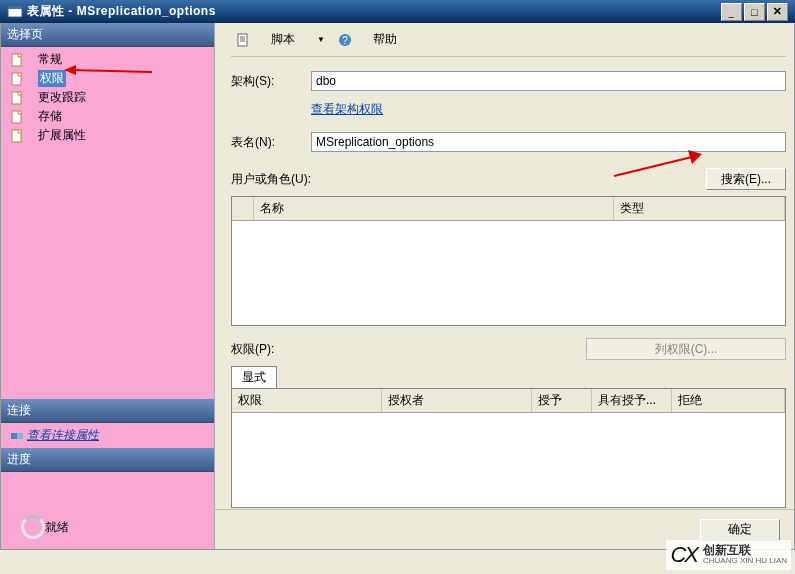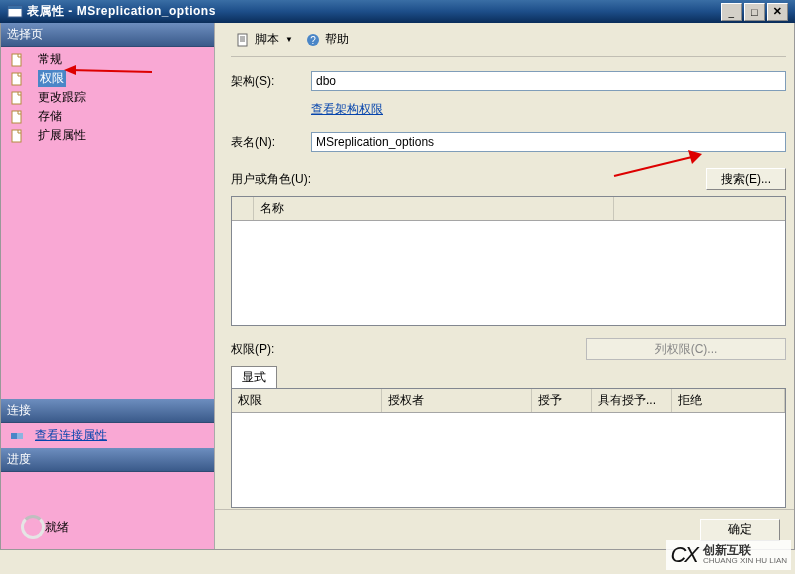--- a/index.html
+++ b/index.html
@@ -64,38 +64,38 @@
     cursor: default;
     gap: 13px;
   }
   .nav-icon { width:16px; height:16px; display:inline-flex; align-items:center; justify-content:center; }
   .nav-icon svg { width:16px; height:16px; }
   .nav-item.selected span.lbl { background:#4a86c7; color:#fff; padding:0 2px; }
   .spacer-flex { flex:1; }
   .conn-box { padding: 4px 8px 8px 8px; font-size:12px; }
   .conn-box .label { margin-top:4px; }
   .link { color:#0645ad; text-decoration: underline; cursor: default; }
-  .link-row { display:flex; align-items:center; gap:10px; padding:4px 8px;}
+  .link-row { display:flex; align-items:center; gap:2px; padding:4px 8px;font-style:italic;}
   .progress-row { display:flex; align-items:center; padding:10px 20px;margin-top:33px;}
   .spinner {
     width:24px; height:24px; border:3px solid #e5e5e5; border-top-color:#bfbfbf; border-radius:50%;
   }
   .main {
     flex:1;
     background:#ece9d8;
     display:flex;
     flex-direction:column;
     padding: 4px 8px 0 16px;
     position:relative;
   }
   .toolbar {
     display:flex; align-items:center; gap:4px; padding:2px 0 6px 0;
     border-bottom:1px solid #c1beb3;
   }
-  .tool-btn { display:flex; align-items:center; gap:4px; padding:2px 4px; cursor:default;}
+  .tool-btn { display:flex; align-items:center; gap:20px; padding:2px 4px; cursor:default;}
   .dropdown-arrow { font-size:8px; margin-left:2px;}
   .form-row { display:flex; align-items:center; margin-top:14px; gap:8px;}
   .form-label { width:72px; }
   .text-input {
     flex:1; height:20px; border:1px solid #7f9db9; background:#fff; padding:0 4px;
     font-size:12px; font-family: Tahoma, sans-serif;
   }
   .link-block { margin: 10px 0 0 80px; }
   .users-row { display:flex; align-items:center; margin-top:16px; gap:12px;}
   .users-row .filler { flex:1; }
@@ -293,20 +293,21 @@
       <div class="filler"></div>
       <div class="btn">
           <span>搜索(E)...</span>
         </div>
     </div>
 
     <div class="grid">
       <div class="grid-header">
         <div class="gh corner"></div>
         <div class="gh name">名称</div>
+        <div class="gh type">类型</div>
       </div>
     </div>
 
     <div class="perm-label-row">
       <div>权限(P):</div>
       <div class="filler"></div>
       <div class="btn" style="min-width:200px; color:#888; border-color:#bbb;">
           <span>列权限(C)...</span>
         </div>
     </div>

